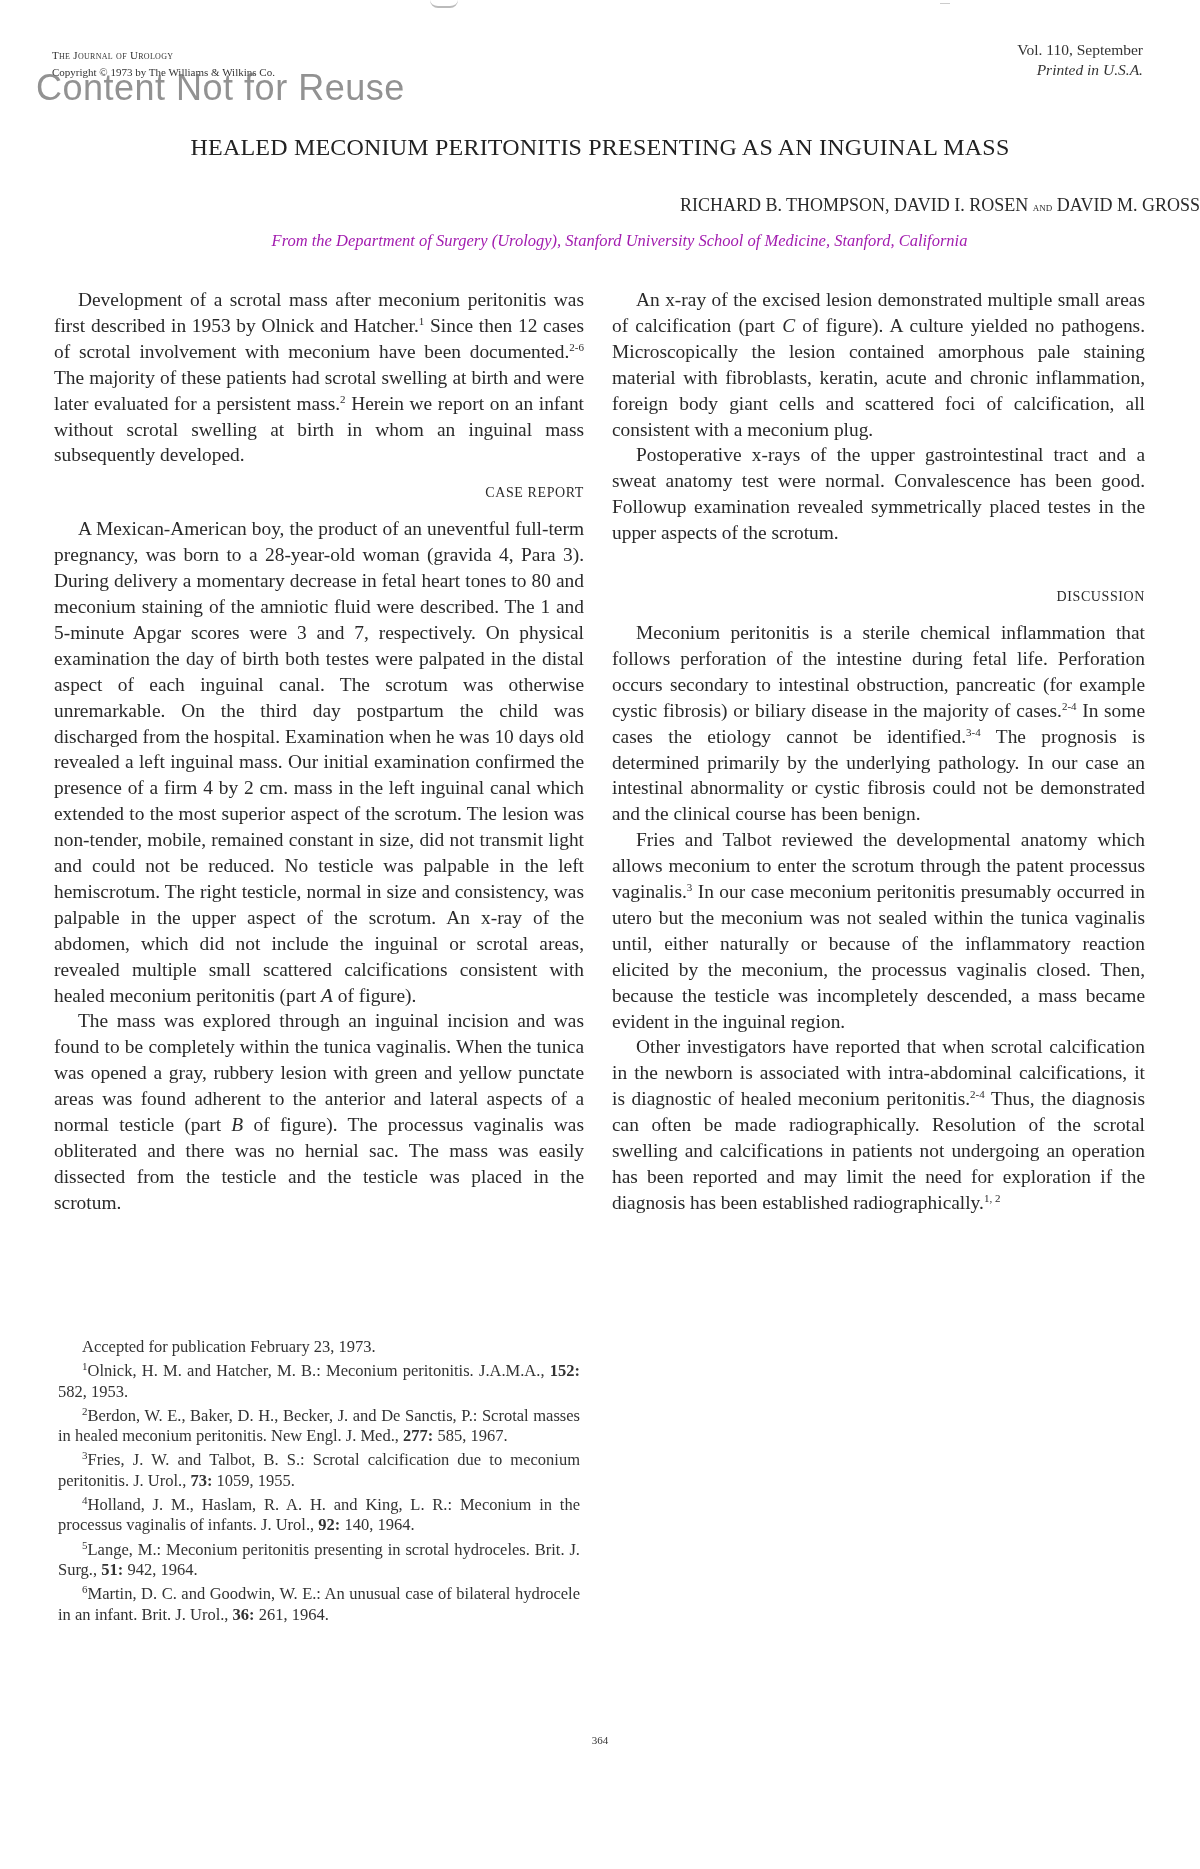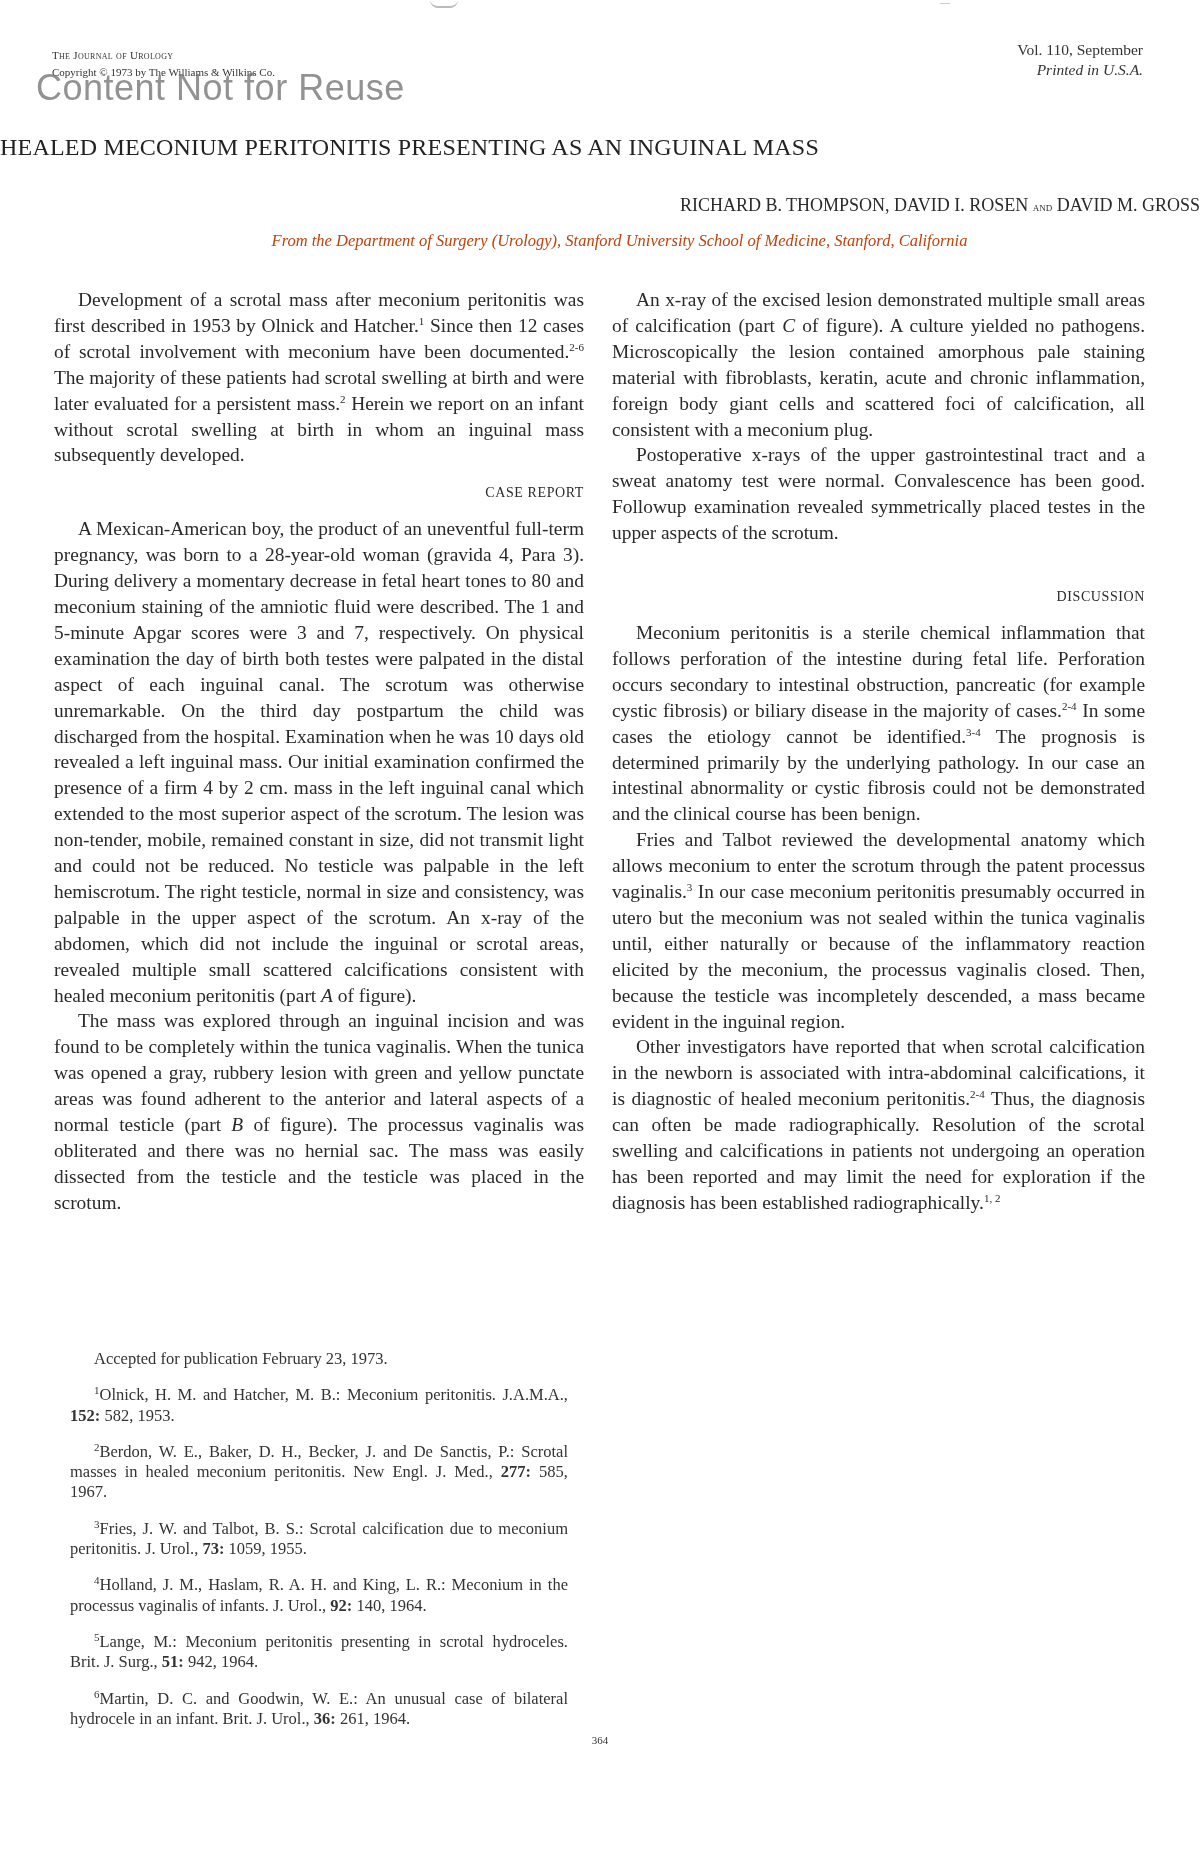--- a/index.html
+++ b/index.html
@@ -18,49 +18,49 @@
     font-family: "Liberation Sans", "DejaVu Sans", sans-serif;
     font-size: 36px; color: rgba(110,110,110,0.75); letter-spacing: 0.5px;
     white-space: nowrap; line-height: 40px; margin-top: 28px;
   }
   .header-right {
     position: absolute; right: 57px; top: 40px; text-align: right;
     font-size: 15.5px; line-height: 20px; color: #333;
   }
   .header-right .printed { font-style: italic; }
   .title {
-    position: absolute; left: 0; right: 0; top: 134px; text-align: left;
+    position: absolute; left: 0; right: 0; top: 134px; text-align: center;
     font-size: 24px; letter-spacing: 0.2px; color: #222;
   }
   .authors {
     position: absolute; left: 0; right: 0; top: 195px; text-align: right;
     font-size: 18px; color: #2a2a2a;
   }
   .authors .and { font-size: 13px; font-variant: small-caps; }
   .affil {
     position: absolute; left: 0; right: 0; top: 231px; text-align: center;
-    font-size: 16.5px; font-style: italic; color: #c2410c; padding-left: 39px;
+    font-size: 16.5px; font-style: italic; color: #a21caf; padding-left: 39px;
   }
   .col {
     position: absolute; top: 287px; width: 530px;
     font-size: 19.4px; line-height: 25.9px; text-align: justify;
   }
   .col.left { left: 54px; }
   .col.right { left: 612px; width: 533px; }
   .col p { margin: 0; text-indent: 24px; }
   .section-head {
     text-align: right; font-size: 14px; letter-spacing: 0.6px;
     margin: 12px 0 10px 0; text-indent: 0;
   }
   .sup { font-size: 11px; vertical-align: super; line-height: 0; }
   .footnotes {
     position: absolute; left: 54px; top: 1333px; width: 530px;
     font-size: 16.5px; line-height: 20.3px; text-align: justify; color: #333;
   }
-  .footnotes p { margin: 16px; text-indent: 24px; }
+  .footnotes p { margin: 4px; text-indent: 24px; }
   .footnotes b { font-weight: bold; }
   .page-number {
     position: absolute; left: 0; right: 0; top: 1726px; text-align: center;
     font-size: 11px; color: #333; margin-top: 8px;
   }
   .scan-mark {
     position: absolute; left: 430px; top: 0; width: 28px; height: 6px;
     border-bottom: 2px solid #bbb; border-radius: 0 0 10px 10px;
   }
   .scan-mark2 {

